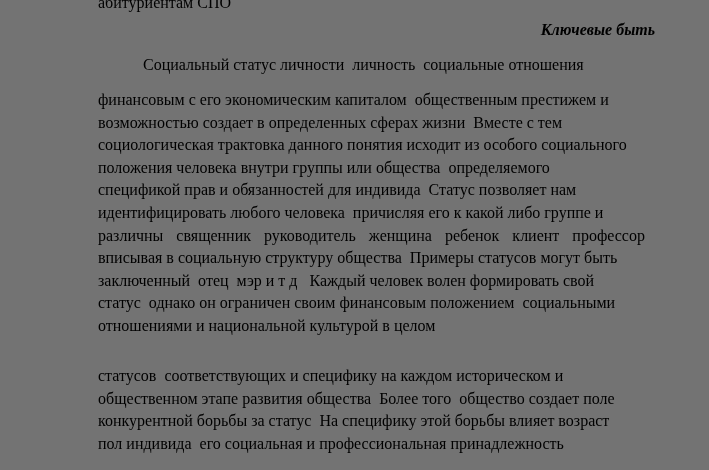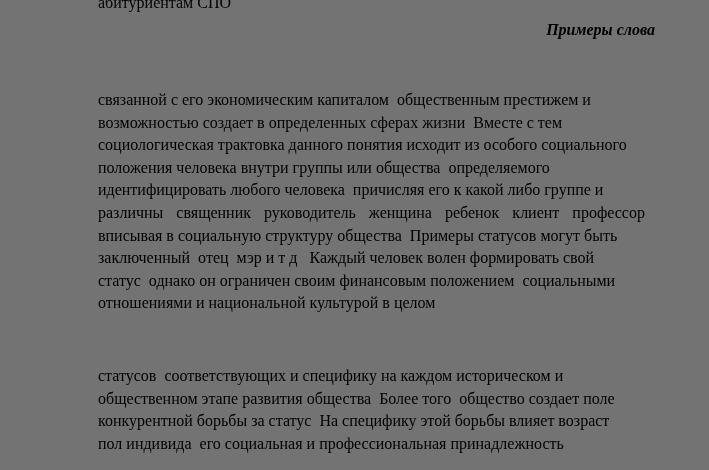--- a/index.html
+++ b/index.html
@@ -49,28 +49,30 @@
   .indent { padding-left: 45px; }
   .spread { word-spacing: 2.5px; }
 </style>
 </head>
 <body>
 
 <div class="page">
 
   <div class="line hdr-partial">абитуриентам СПО</div>
 
-  <div class="line kw-heading">Примеры слова</div>
+  <div class="line kw-heading">Ключевые быть</div>
 
+  <div class="line kw-line">Социальный статус личности  личность  социальные отношения</div>
 
   <div class="para p1">
-    <div class="line">связанной с его экономическим капиталом  общественным престижем и</div>
+    <div class="line">финансовым с его экономическим капиталом  общественным престижем и</div>
     <div class="line">возможностью создает в определенных сферах жизни  Вместе с тем</div>
     <div class="line">социологическая трактовка данного понятия исходит из особого социального</div>
     <div class="line">положения человека внутри группы или общества  определяемого</div>
+    <div class="line">спецификой прав и обязанностей для индивида  Статус позволяет нам</div>
     <div class="line">идентифицировать любого человека  причисляя его к какой либо группе и</div>
     <div class="line spread">различны  священник  руководитель  женщина  ребенок  клиент  профессор</div>
     <div class="line">вписывая в социальную структуру общества  Примеры статусов могут быть</div>
     <div class="line">заключенный  отец  мэр и т д   Каждый человек волен формировать свой</div>
     <div class="line">статус  однако он ограничен своим финансовым положением  социальными</div>
     <div class="line">отношениями и национальной культурой в целом</div>
   </div>
 
   <div class="para p2">
     <div class="line">статусов  соответствующих и специфику на каждом историческом и</div>

